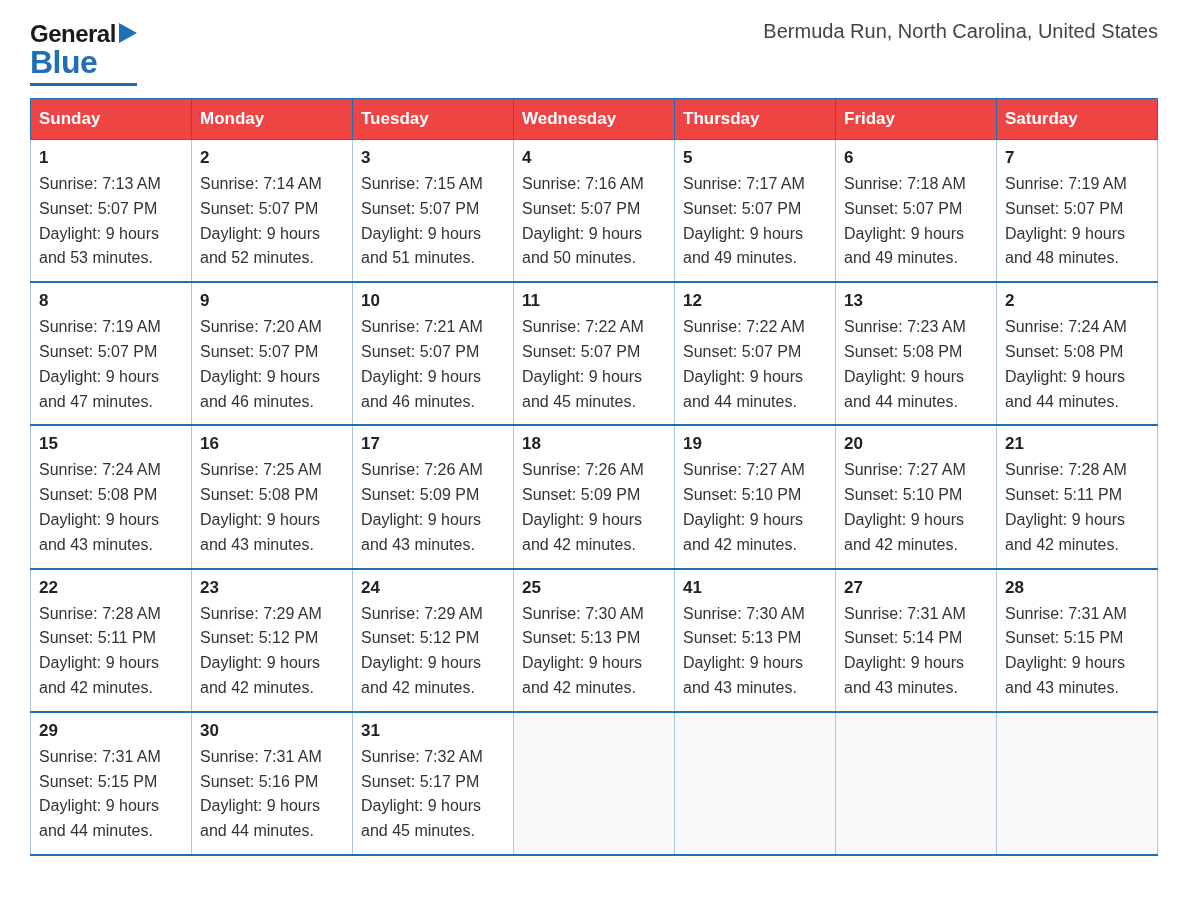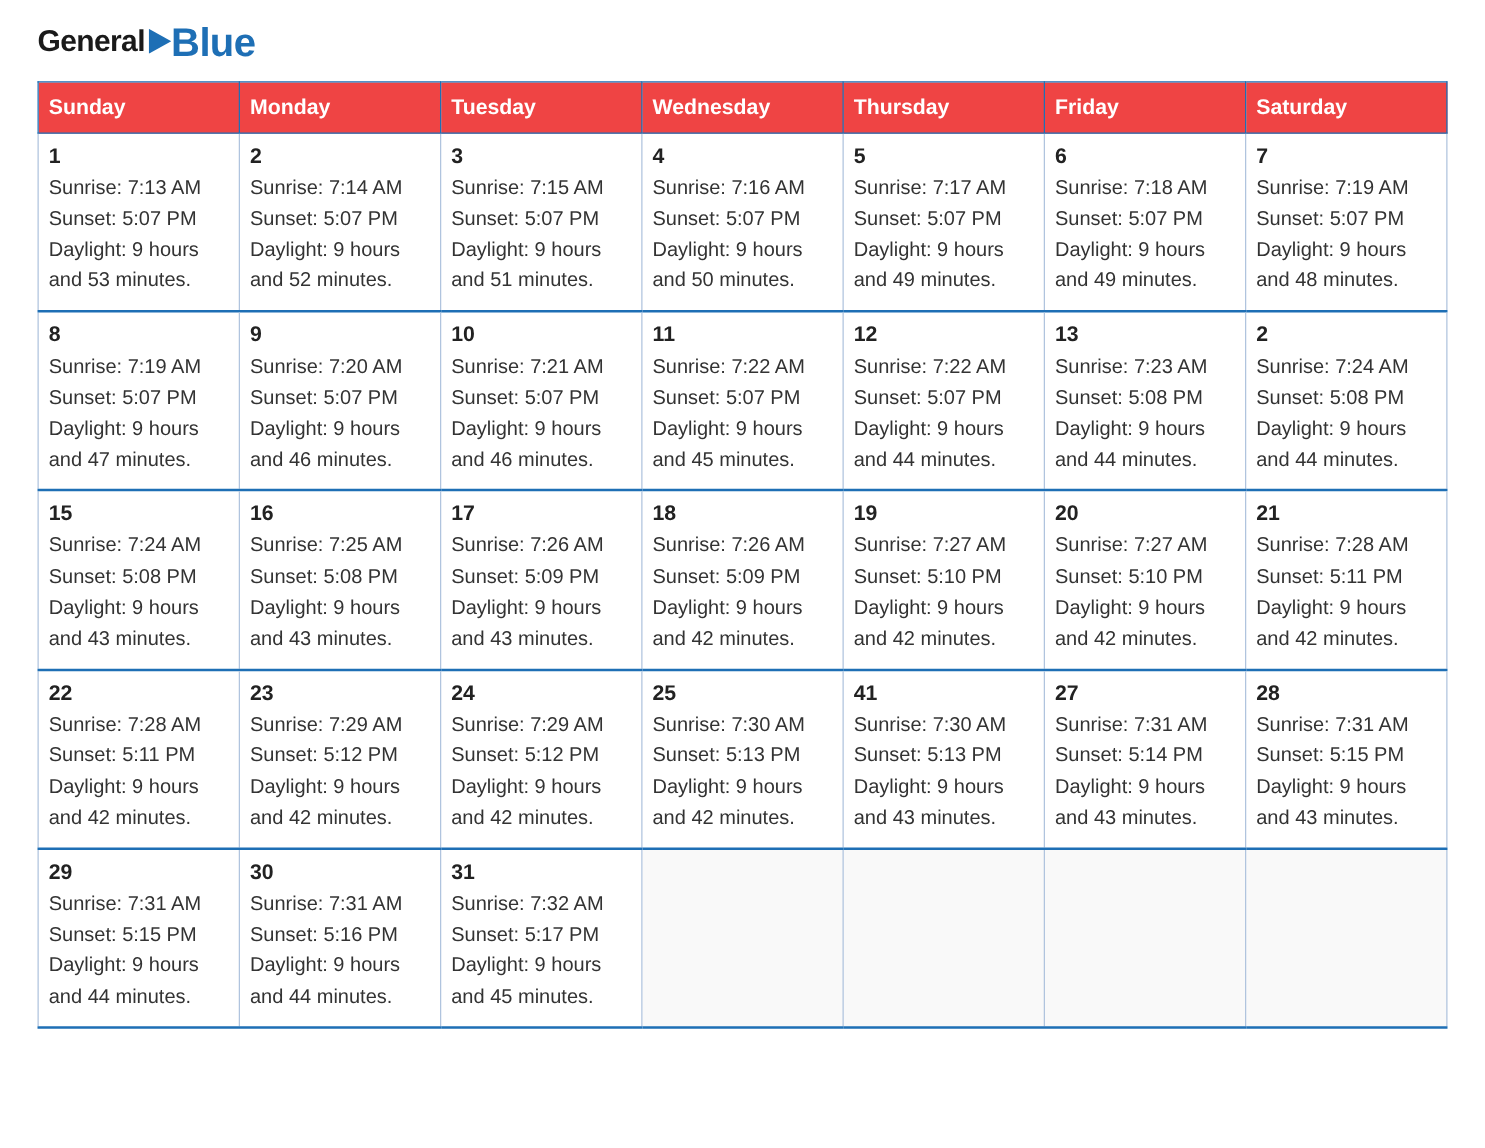--- a/index.html
+++ b/index.html
@@ -12,21 +12,21 @@
       padding: 20px 30px 30px 30px;
     }
     .header {
       display: flex;
       align-items: flex-start;
       justify-content: space-between;
       margin-bottom: 10px;
     }
     .logo-block {
       display: flex;
-      flex-direction: row;
+      flex-direction: column;
       align-items: flex-start;
       text-align: center;
     }
     .logo-row1 {
       display: flex;
       align-items: center;
     }
     .logo-row2 {
       display: flex;
       align-items: center;
@@ -99,20 +99,21 @@
             <polygon points="0,0 18,10 0,20" fill="#1e6fb5"></polygon>
           </svg>
       </span>
     </div>
     <div class="logo-row2" style="margin-top:-4px;">
       <span style="font-size:32px;font-weight:bold;color:#1e6fb5;font-family:Arial,sans-serif;letter-spacing:-0.5px;">Blue</span>
     </div>
     <div style="height:3px;background:#1e6fb5;width:100%;margin-top:2px;"></div>
   </div>
   <div class="title-block">
+    <div class="title-location">Bermuda Run, North Carolina, United States</div>
   </div>
 </div>
 
 <table class="calendar">
   <thead>
     <tr>
     <th>Sunday</th>
         <th>Monday</th>
         <th>Tuesday</th>
         <th>Wednesday</th>

